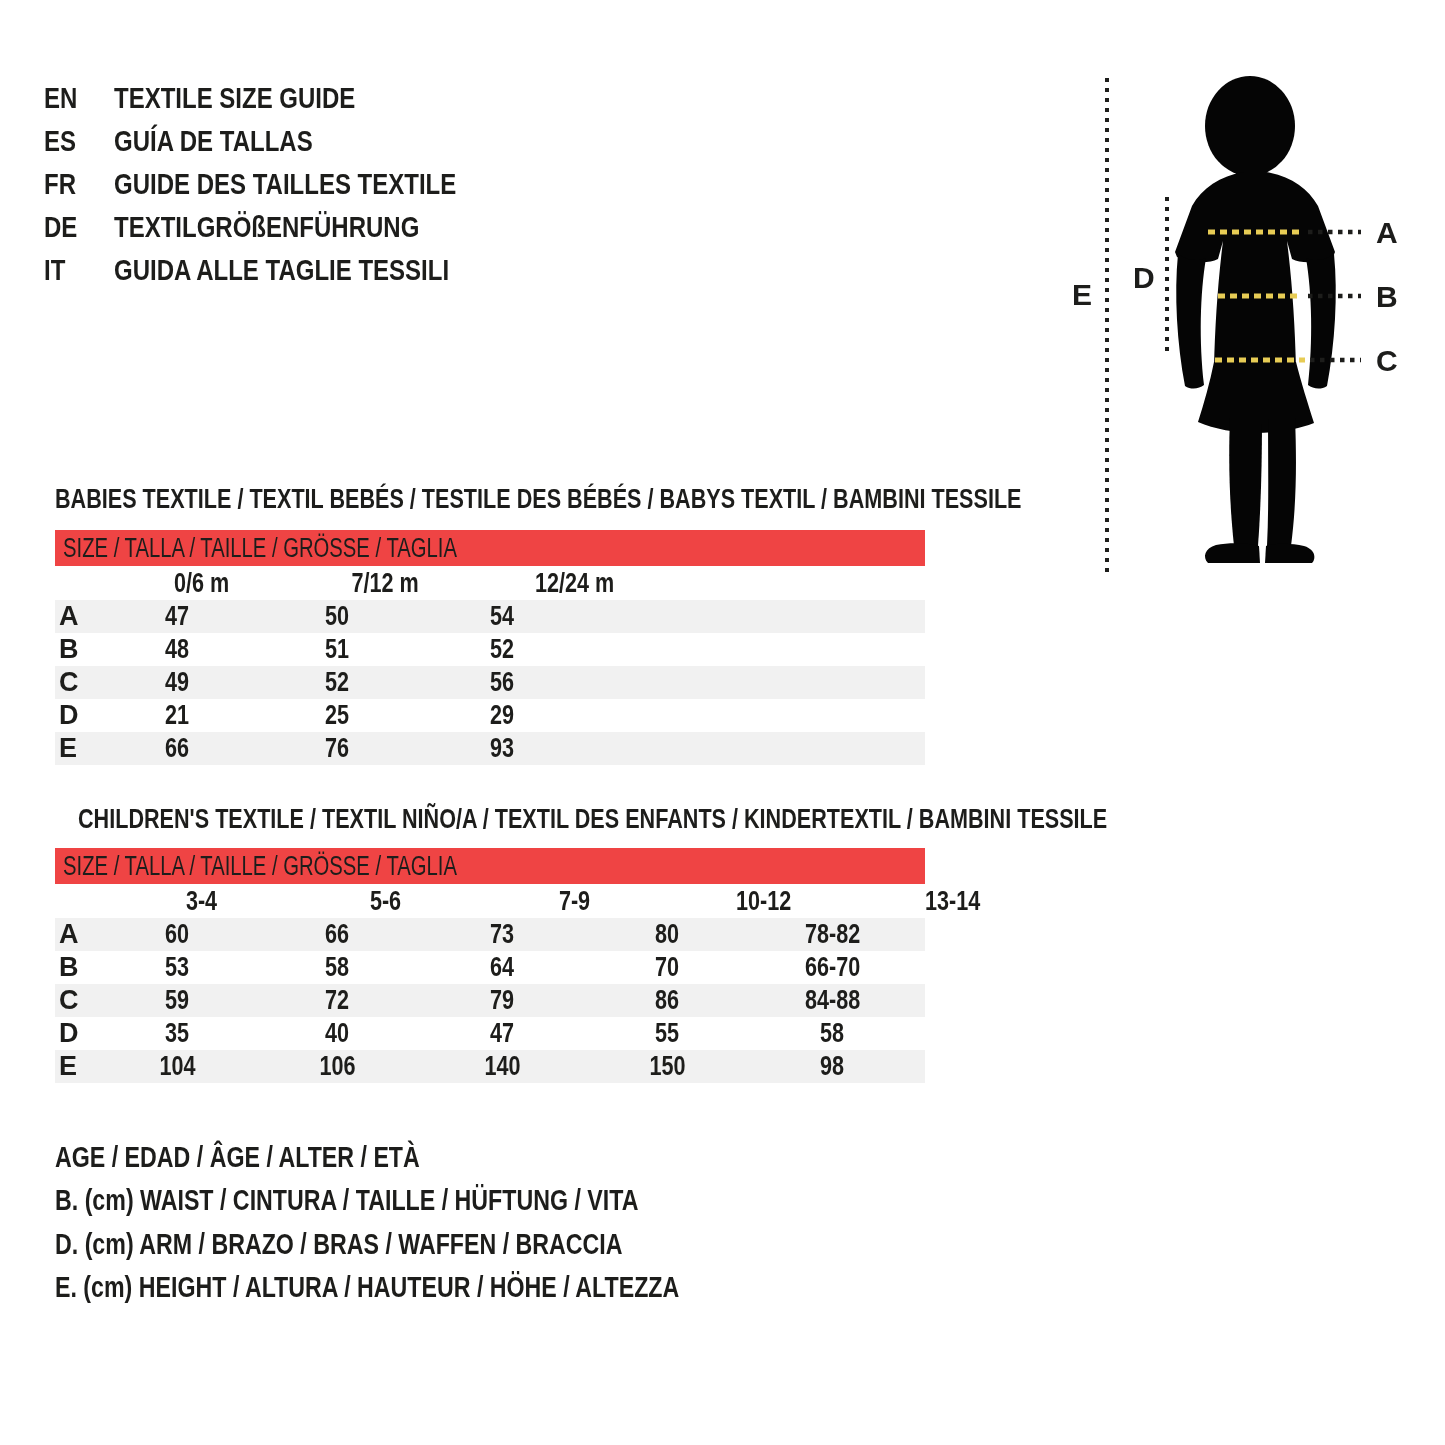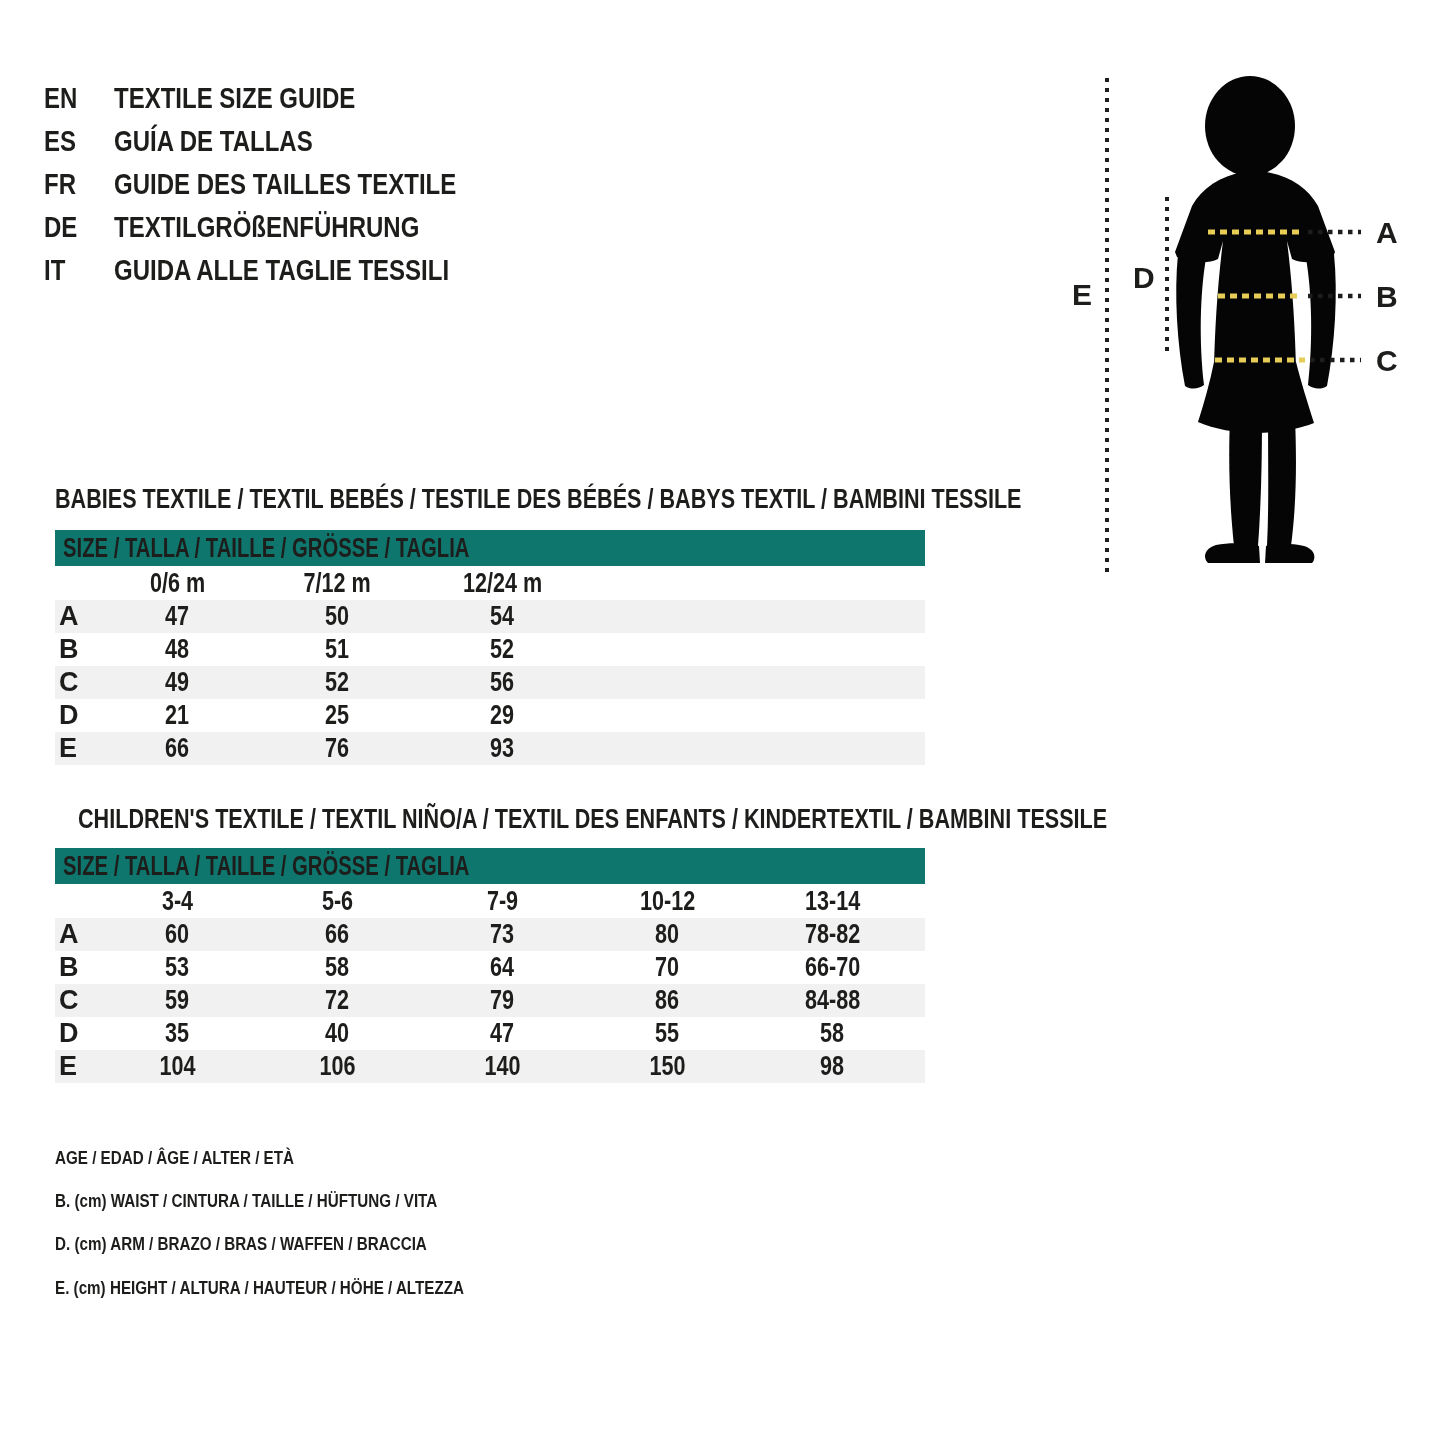--- a/index.html
+++ b/index.html
@@ -18,33 +18,33 @@
   .lang-block{left:44px;top:76px;font-size:30px;font-weight:700;}
   .lang-row{display:flex;height:43px;align-items:center;}
   .lang-code{width:70px;}
   .lang-title{}
 
   
   .section-title{font-size:27px;font-weight:700;line-height:30px;}
 
   
   .size-table{width:870px;}
-  .size-bar{height:36px;background:#0f766e;display:flex;align-items:center;
-            padding-left:8px;font-size:27px;font-weight:700;box-sizing:border-box;}
+  .size-bar{height:36px;background:#ef4444;display:flex;align-items:center;
+            padding-left:8px;font-size:27px;font-weight:400;box-sizing:border-box;}
   .trow{display:grid;align-items:center;font-size:27px;font-weight:700;}
-  .trow.head{height:34px;}
+  .trow.head{height:34px;gap:24px;}
   .trow.body{height:33px;}
   .grid-babies{grid-template-columns:45px 155px 165px 165px 1fr;}
   .grid-children{grid-template-columns:45px 155px 165px 165px 165px 165px 1fr;}
   .trow .rl{padding-left:4px;}
   .trow .v{text-align:center;}
   .stripe{background:#f1f1f1;}
 
   
-  .legend-block{left:55px;top:1136px;font-size:19px;font-weight:700;}
+  .legend-block{left:55px;top:1136px;font-size:29px;font-weight:700;}
   .legend-line{height:43.3px;display:flex;align-items:center;}
 
   
   .figure{left:1058px;top:66px;width:340px;height:530px;}
   svg text{font-family:"Liberation Sans",sans-serif;font-weight:700;font-size:30px;fill:#1d1d1b;}
   .sil{fill:#050505;stroke:none;}
   .vdots{stroke:#1d1d1b;stroke-width:4;stroke-dasharray:4 6;fill:none;}
   .ydash{stroke:#e7cc55;stroke-width:5;stroke-dasharray:7 5;fill:none;}
   .bdots{stroke:#1d1d1b;stroke-width:4.5;stroke-dasharray:4.5 5.5;fill:none;}
 </style>

